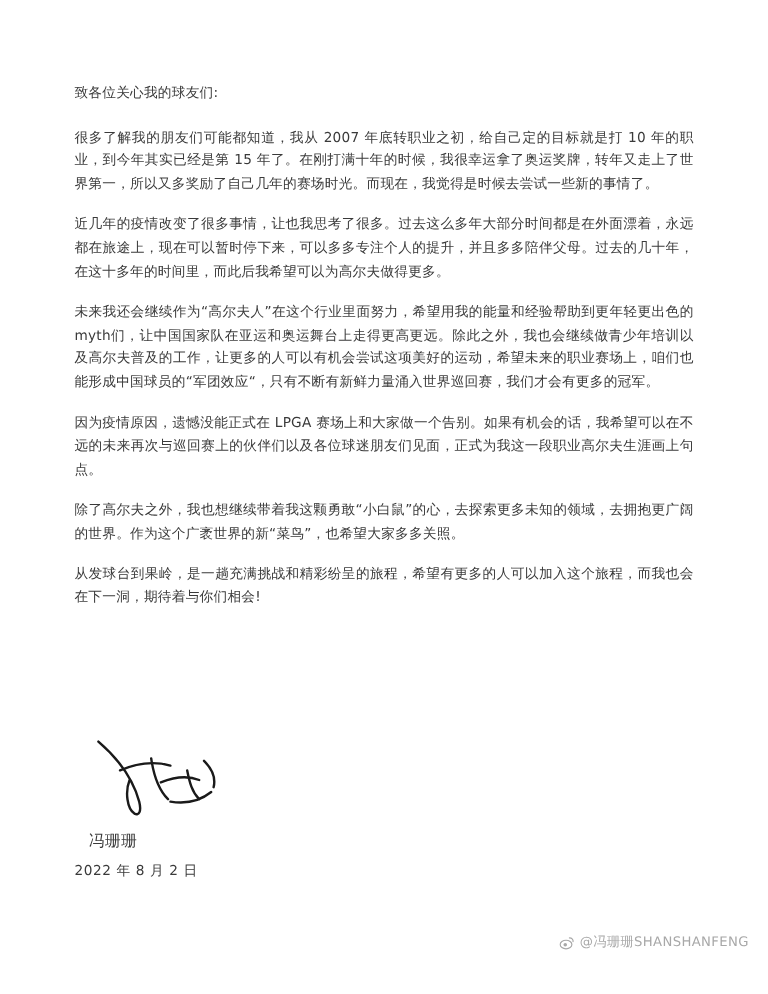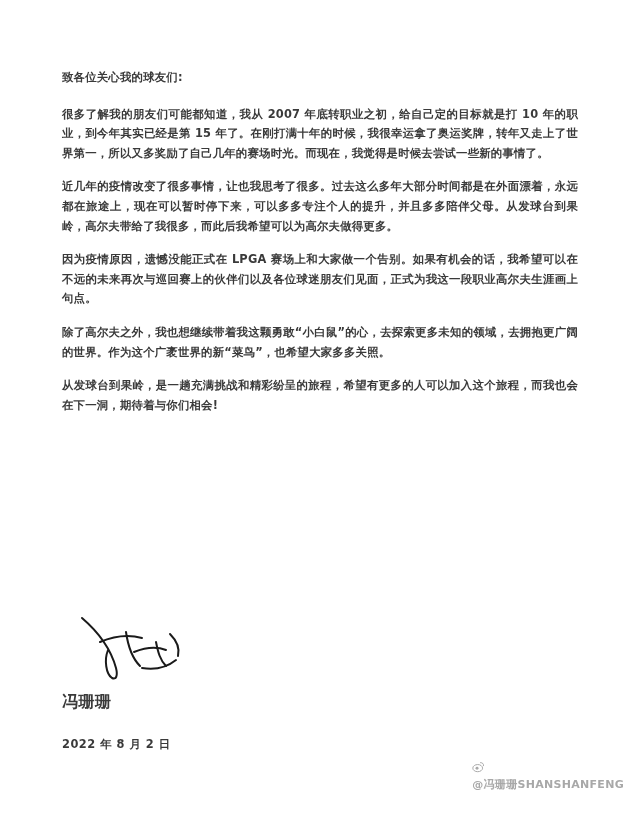--- a/index.html
+++ b/index.html
@@ -14,21 +14,20 @@
     color: #2b2b2b;
     position: relative;
     overflow: hidden;
   }
   .page {
     position: absolute;
     left: 0; top: 0;
     width: 640px;
     height: 804px;
     background: #fff;
-    font-weight: bold;
   }
   .letter {
     position: absolute;
     left: 62px;
     top: 68px;
     width: 516px;
   }
   .para {
     font-size: 11.4px;
     line-height: 19.6px;
@@ -48,61 +47,62 @@
     left: 62px;
     top: 612px;
     width: 300px;
   }
   .signature-mark {
     width: 120px;
     height: 72px;
     margin-left: 8px;
   }
   .sig-name {
-    font-size: 16px;
+    font-size: 13px;
     color: #3a3a3a;
     margin-top: 4px;
     letter-spacing: 0.5px;
+    margin-left: 12px;
   }
   .sig-date {
     font-size: 11.4px;
     color: #3a3a3a;
-    margin-top: 24px;
+    margin-top: 8px;
     letter-spacing: 0.5px;
   }
   .watermark {
     position: absolute;
     right: 16px;
     bottom: 12px;
     display: flex;
-    align-items: flex-start;
+    align-items: flex-end;
     gap: 4px;
     color: #a8a8a8;
     font-size: 11px;
-    flex-direction: column;
   }
   .weibo-icon {
     display: inline-block;
     width: 13px;
     height: 13px;
     line-height: 13px;
   }
   .wm-text {
     letter-spacing: 0.3px;
   }
 </style>
 </head>
 <body>
 
 <div class="page">
 
   <div class="letter">
     <p class="para salutation">致各位关心我的球友们:</p>
     <p class="para">很多了解我的朋友们可能都知道，我从 2007 年底转职业之初，给自己定的目标就是打 10 年的职业，到今年其实已经是第 15 年了。在刚打满十年的时候，我很幸运拿了奥运奖牌，转年又走上了世界第一，所以又多奖励了自己几年的赛场时光。而现在，我觉得是时候去尝试一些新的事情了。</p>
-    <p class="para">近几年的疫情改变了很多事情，让也我思考了很多。过去这么多年大部分时间都是在外面漂着，永远都在旅途上，现在可以暂时停下来，可以多多专注个人的提升，并且多多陪伴父母。从发球台到果岭，高尔夫带给了我很多，而此后我希望可以为高尔夫做得更多。</p>
+    <p class="para">近几年的疫情改变了很多事情，让也我思考了很多。过去这么多年大部分时间都是在外面漂着，永远都在旅途上，现在可以暂时停下来，可以多多专注个人的提升，并且多多陪伴父母。过去的几十年，在这十多年的时间里，而此后我希望可以为高尔夫做得更多。</p>
+    <p class="para">未来我还会继续作为“高尔夫人”在这个行业里面努力，希望用我的能量和经验帮助到更年轻更出色的myth们，让中国国家队在亚运和奥运舞台上走得更高更远。除此之外，我也会继续做青少年培训以及高尔夫普及的工作，让更多的人可以有机会尝试这项美好的运动，希望未来的职业赛场上，咱们也能形成中国球员的“军团效应“，只有不断有新鲜力量涌入世界巡回赛，我们才会有更多的冠军。</p>
     <p class="para">因为疫情原因，遗憾没能正式在 LPGA 赛场上和大家做一个告别。如果有机会的话，我希望可以在不远的未来再次与巡回赛上的伙伴们以及各位球迷朋友们见面，正式为我这一段职业高尔夫生涯画上句点。</p>
     <p class="para">除了高尔夫之外，我也想继续带着我这颗勇敢“小白鼠”的心，去探索更多未知的领域，去拥抱更广阔的世界。作为这个广袤世界的新“菜鸟”，也希望大家多多关照。</p>
     <p class="para">从发球台到果岭，是一趟充满挑战和精彩纷呈的旅程，希望有更多的人可以加入这个旅程，而我也会在下一洞，期待着与你们相会!</p>
   </div>
 
   <div class="sig-block">
     <svg class="signature-mark" viewBox="0 0 120 72">
       <g fill="none" stroke="#1a1a1a" stroke-width="2" stroke-linecap="round" stroke-linejoin="round">
         <path d="M12 6 C 26 18, 40 34, 46 56 C 48 64, 46 68, 42 66 C 36 62, 34 48, 38 38"></path>
         <path d="M30 30 C 44 24, 58 22, 72 26"></path>

